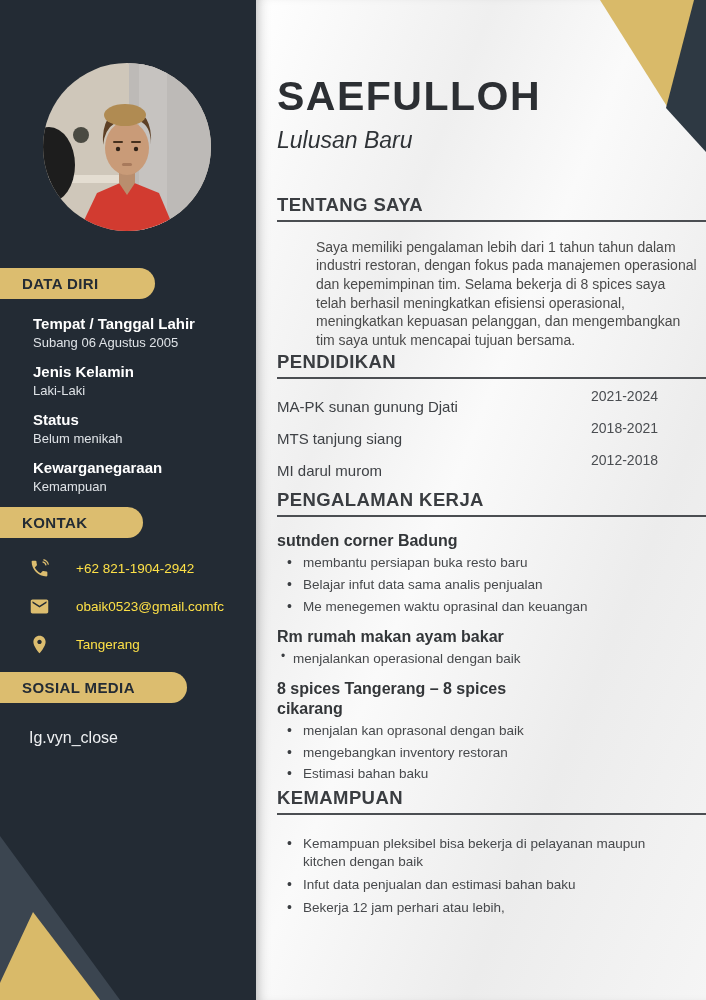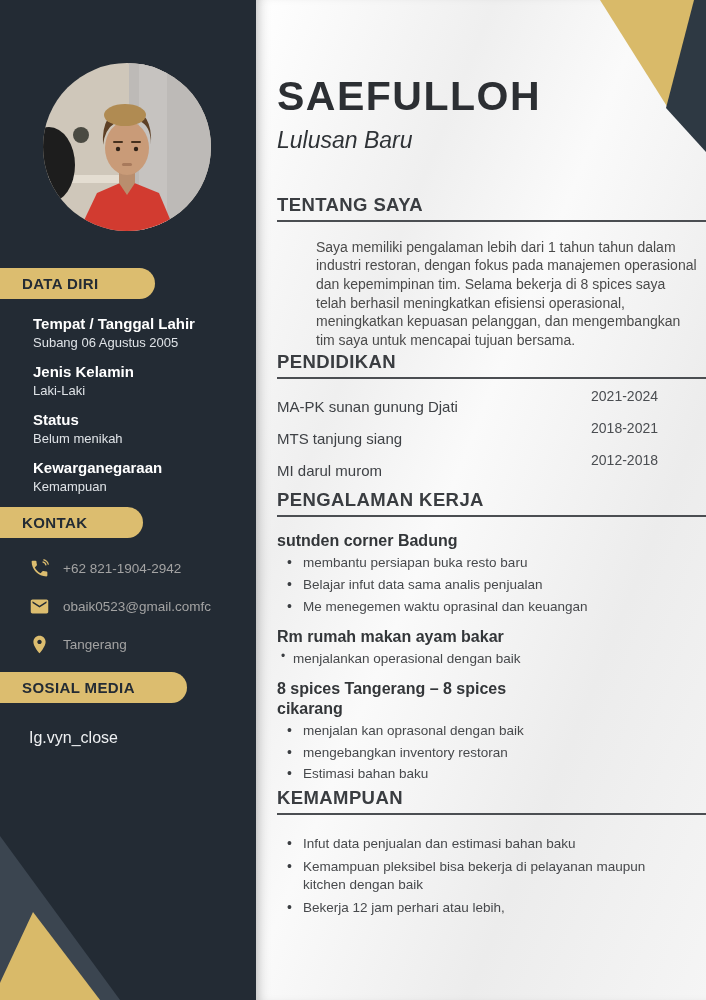--- a/index.html
+++ b/index.html
@@ -48,21 +48,21 @@
   .pill-kontak{width:143px;}
   .pill-sosmed{width:187px;}
   .fields{padding:16px 14px 0 33px;}
   .field{margin-bottom:13px;}
   .f-label{font-size:15px;font-weight:bold;color:#ffffff;margin-bottom:3px;}
   .f-value{font-size:13px;color:#dfe3e7;}
   .contact{list-style:none;padding:20px 10px 0 29px;}
   .contact li{display:flex;align-items:center;gap:13px;margin-bottom:17px;}
   .contact .c-icon{width:21px;height:21px;flex:0 0 21px;display:inline-flex;}
   .contact .c-icon svg{width:21px;height:21px;}
-  .c-text{font-size:13.5px;color:#a3a3a3;}
+  .c-text{font-size:13.5px;color:#fde047;margin-left:13px;}
   .handle{padding:26px 12px 0 29px;font-size:16px;color:#eef0f2;}
   .pill-kontak{margin-top:4px;}
   .pill-sosmed{margin-top:10px;}
   
   .main{
     position:relative;
     flex:1;
     padding:76px 0 0 21px;
     background:linear-gradient(112deg,#ffffff 0%,#efefef 28%,#fafafa 46%,#ececec 72%,#f5f5f5 100%);
     box-shadow:inset 10px 0 14px -10px rgba(0,0,0,.35);
@@ -283,22 +283,22 @@
           <li>menjalan kan oprasonal dengan baik</li>
           <li>mengebangkan inventory restoran</li>
           <li>Estimasi bahan baku</li>
         </ul>
       </div>
     </section>
 
     <section class="section sec-kemampuan">
       <h2>KEMAMPUAN</h2>
       <ul class="bullets">
+        <li>Kemampuan pleksibel bisa bekerja di pelayanan maupun kitchen dengan baik</li>
         <li>Infut data penjualan dan estimasi bahan baku</li>
-        <li>Kemampuan pleksibel bisa bekerja di pelayanan maupun kitchen dengan baik</li>
         <li>Bekerja 12 jam perhari atau lebih,</li>
       </ul>
     </section>
   </main>
 
   <svg class="corner-overlay" viewBox="0 0 706 1000">
     <polygon points="600,0 706,0 706,28 668,108" fill="#d9ba69"></polygon>
     <polygon points="694,0 706,0 706,152 666,108" fill="#2e3943"></polygon>
     <polygon points="0,836 120,1000 0,1000" fill="#3b4550"></polygon>
     <polygon points="33,912 100,1000 -8,1000" fill="#d9ba69"></polygon>

